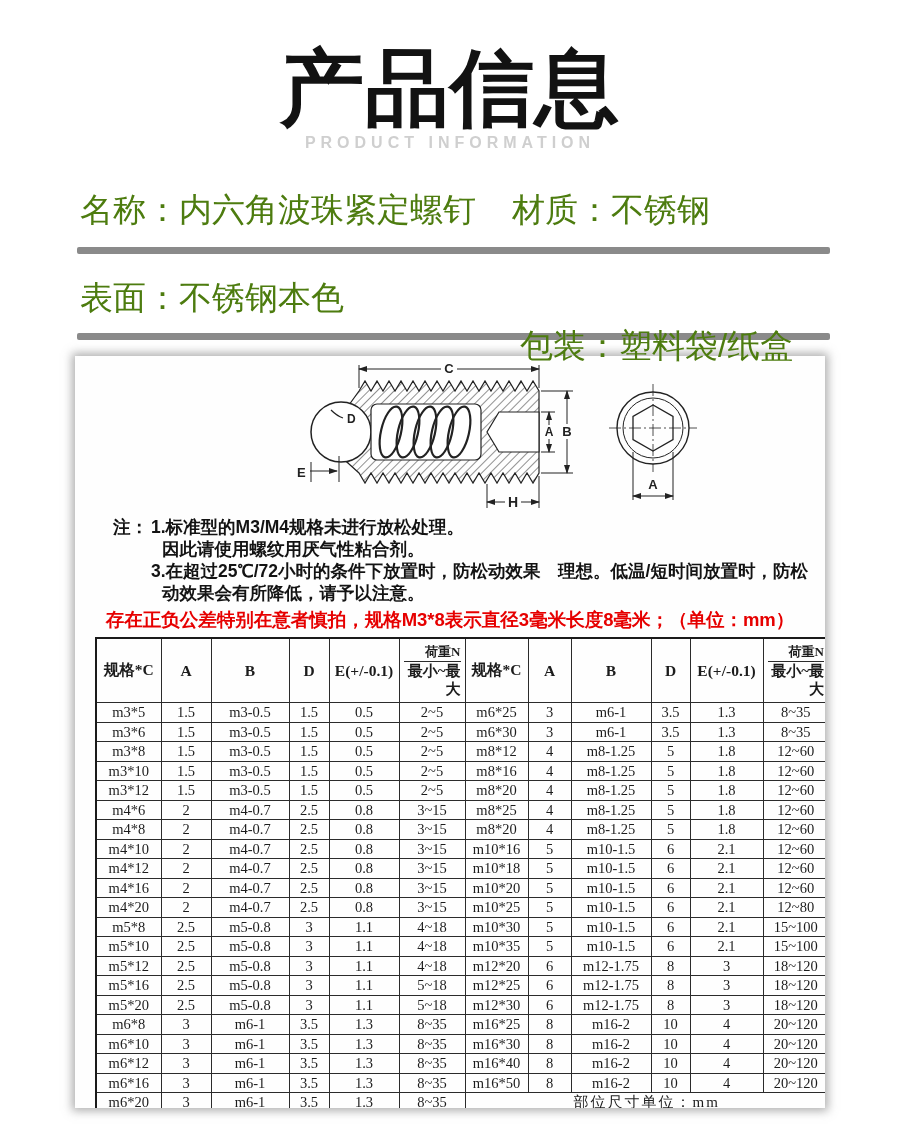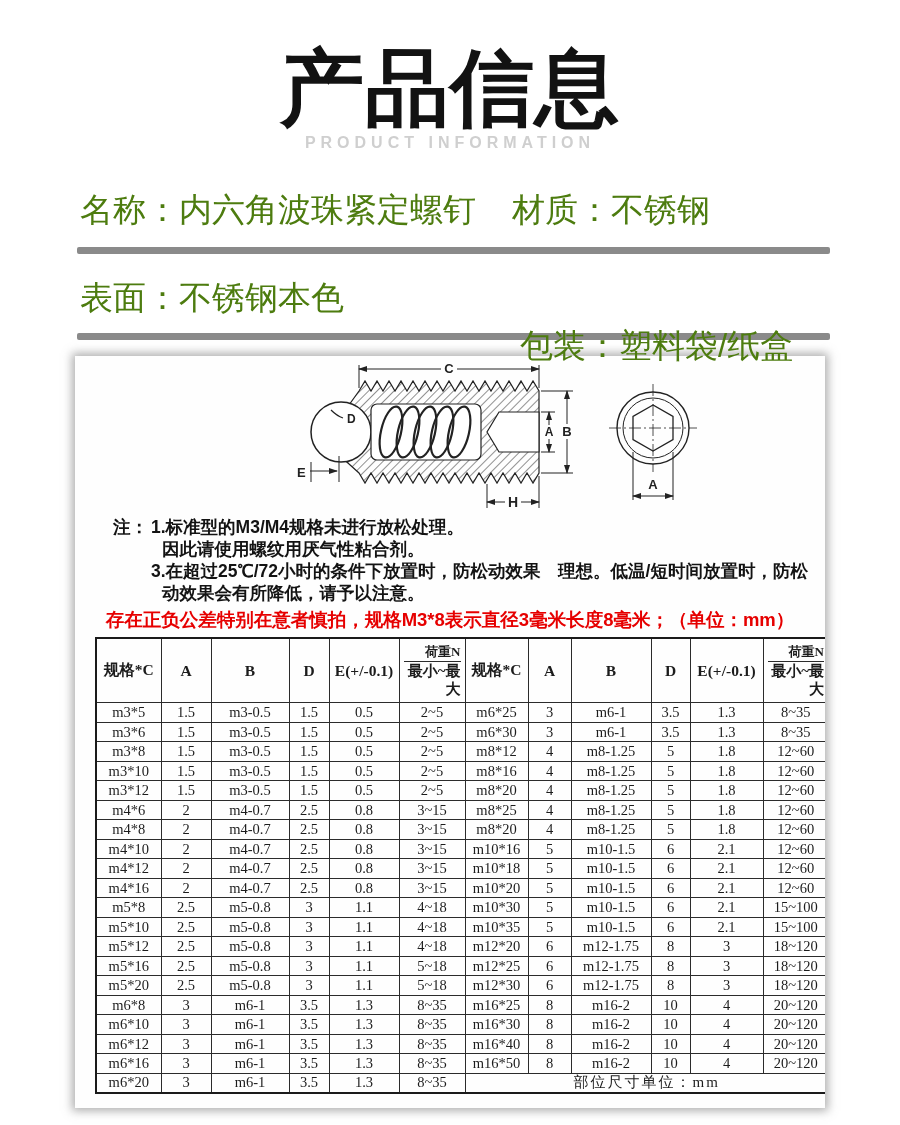--- a/index.html
+++ b/index.html
@@ -345,20 +345,34 @@
             <td>0.8</td>
             <td>3~15</td>
             <td>m10*20</td>
             <td>5</td>
             <td>m10-1.5</td>
             <td>6</td>
             <td>2.1</td>
             <td>12~60</td>
           </tr>
           <tr>
+            <td>m4*20</td>
+            <td>2</td>
+            <td>m4-0.7</td>
+            <td>2.5</td>
+            <td>0.8</td>
+            <td>3~15</td>
+            <td>m10*25</td>
+            <td>5</td>
+            <td>m10-1.5</td>
+            <td>6</td>
+            <td>2.1</td>
+            <td>12~80</td>
+          </tr>
+          <tr>
             <td>m5*8</td>
             <td>2.5</td>
             <td>m5-0.8</td>
             <td>3</td>
             <td>1.1</td>
             <td>4~18</td>
             <td>m10*30</td>
             <td>5</td>
             <td>m10-1.5</td>
             <td>6</td>

